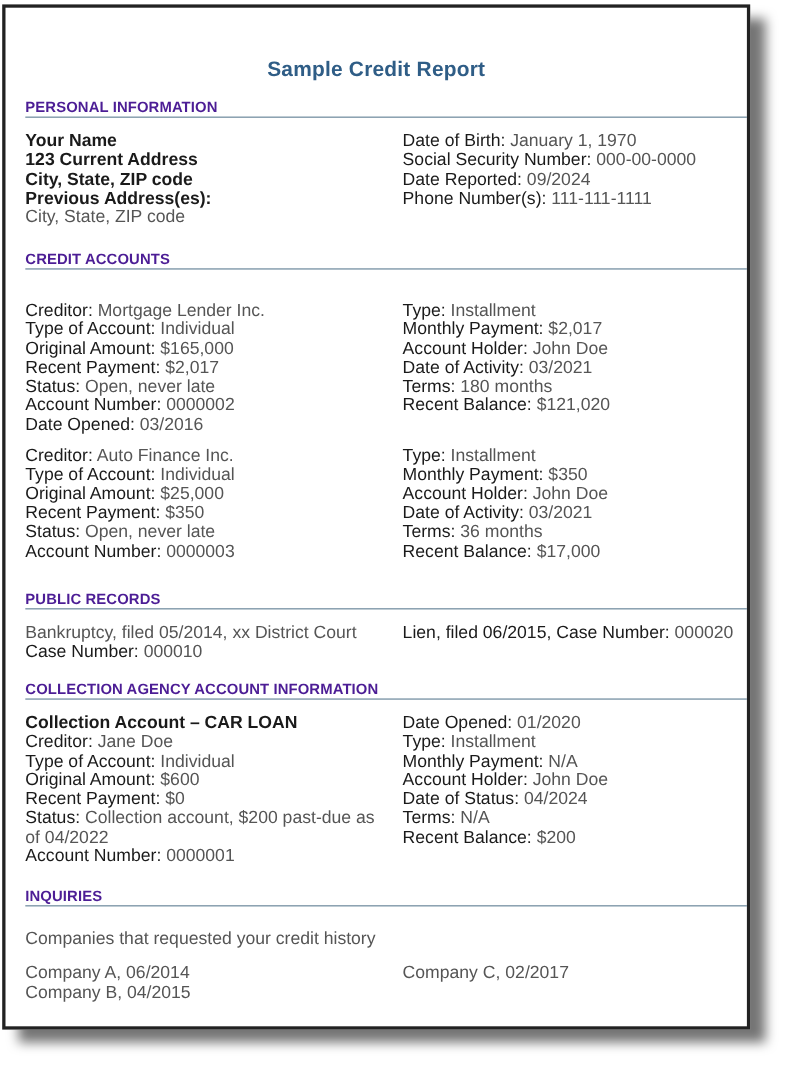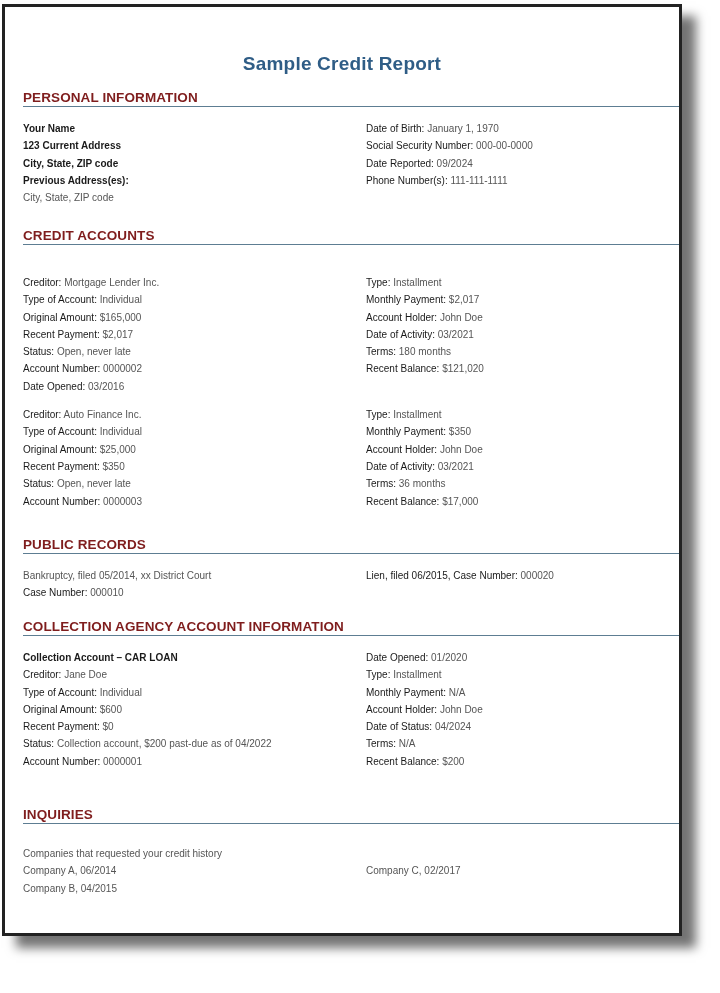--- a/index.html
+++ b/index.html
@@ -9,27 +9,27 @@
     position: absolute; left: 2px; top: 4px; width: 680px; height: 932px;
     background: #ffffff; border: 3px solid #222222; box-sizing: border-box;
     box-shadow: 14px 12px 10px rgba(0,0,0,0.55);
   }
   .title {
     position: absolute; left: 0; right: 0; top: 46px; text-align: center;
     font-size: 19px; font-weight: bold; color: #2f5d86; letter-spacing: 0.2px;
   }
   .section { position: absolute; left: 18px; width: 656px; }
   .sec-head {
-    font-size: 13.5px; font-weight: bold; color: #7f1d1d;
+    font-size: 13.5px; font-weight: bold; color: #4c1d95;
     border-bottom: 1.5px solid #5d7d92; padding-bottom: 1px; letter-spacing: 0.1px;
   }
   .cols { display: flex; }
   .col-left { width: 343px; }
   .col-right { flex: 1; }
-  .line { font-size: 10px; line-height: 17.3px; color: #555555; white-space: nowrap; }
+  .line { font-size: 16px; line-height: 17.3px; color: #555555; white-space: nowrap; }
   .line .k { font-weight: normal; color: #1a1a1a; }
   .line.bold { font-weight: bold; color: #1a1a1a; }
   .wrap { white-space: normal; }
   .gap { height: 11px; }
 </style>
 </head>
 <body>
 
 <div class="page">
 
@@ -132,21 +132,21 @@
         <div class="line"><span class="k">Date of Status:</span><span> 04/2024</span></div>
         <div class="line"><span class="k">Terms:</span><span> N/A</span></div>
         <div class="line"><span class="k">Recent Balance:</span><span> $200</span></div>
       </div>
     </div>
   </div>
 
   <div class="section" style="top:800px">
     <div class="sec-head">INQUIRIES</div>
     <div class="line" style="margin-top:21px">Companies that requested your credit history</div>
-    <div class="cols" style="margin-top:0">
+    <div class="cols" style="margin-top:14px">
       <div class="col-left">
         <div class="line">Company A, 06/2014</div>
         <div class="line">Company B, 04/2015</div>
       </div>
       <div class="col-right">
         <div class="line">Company C, 02/2017</div>
       </div>
     </div>
   </div>
 

